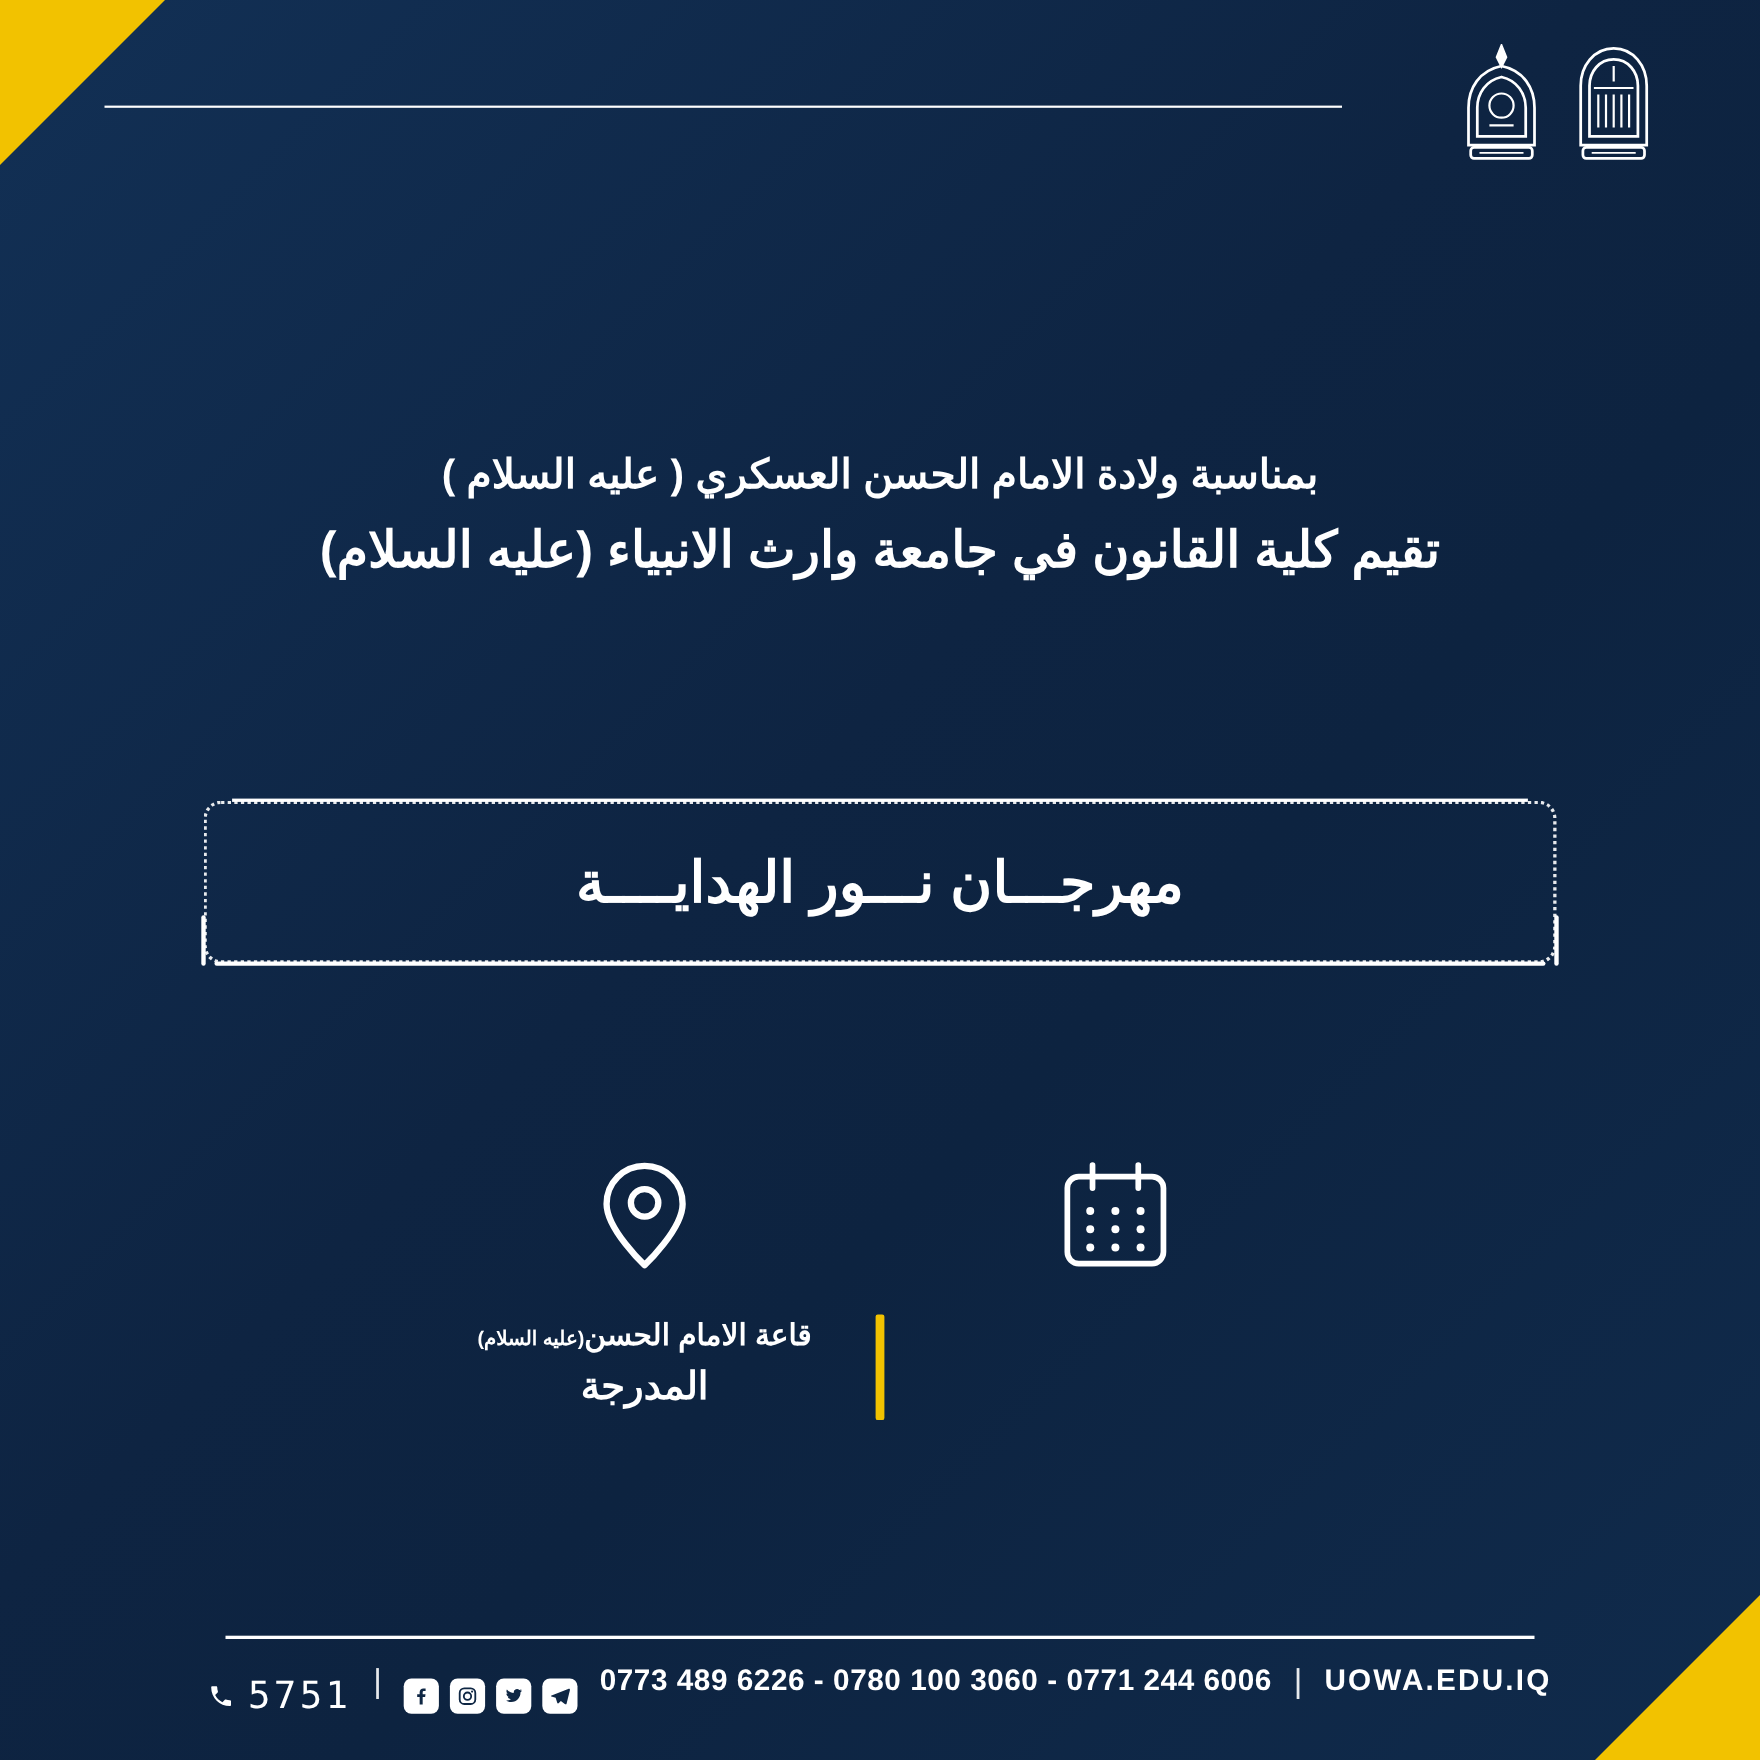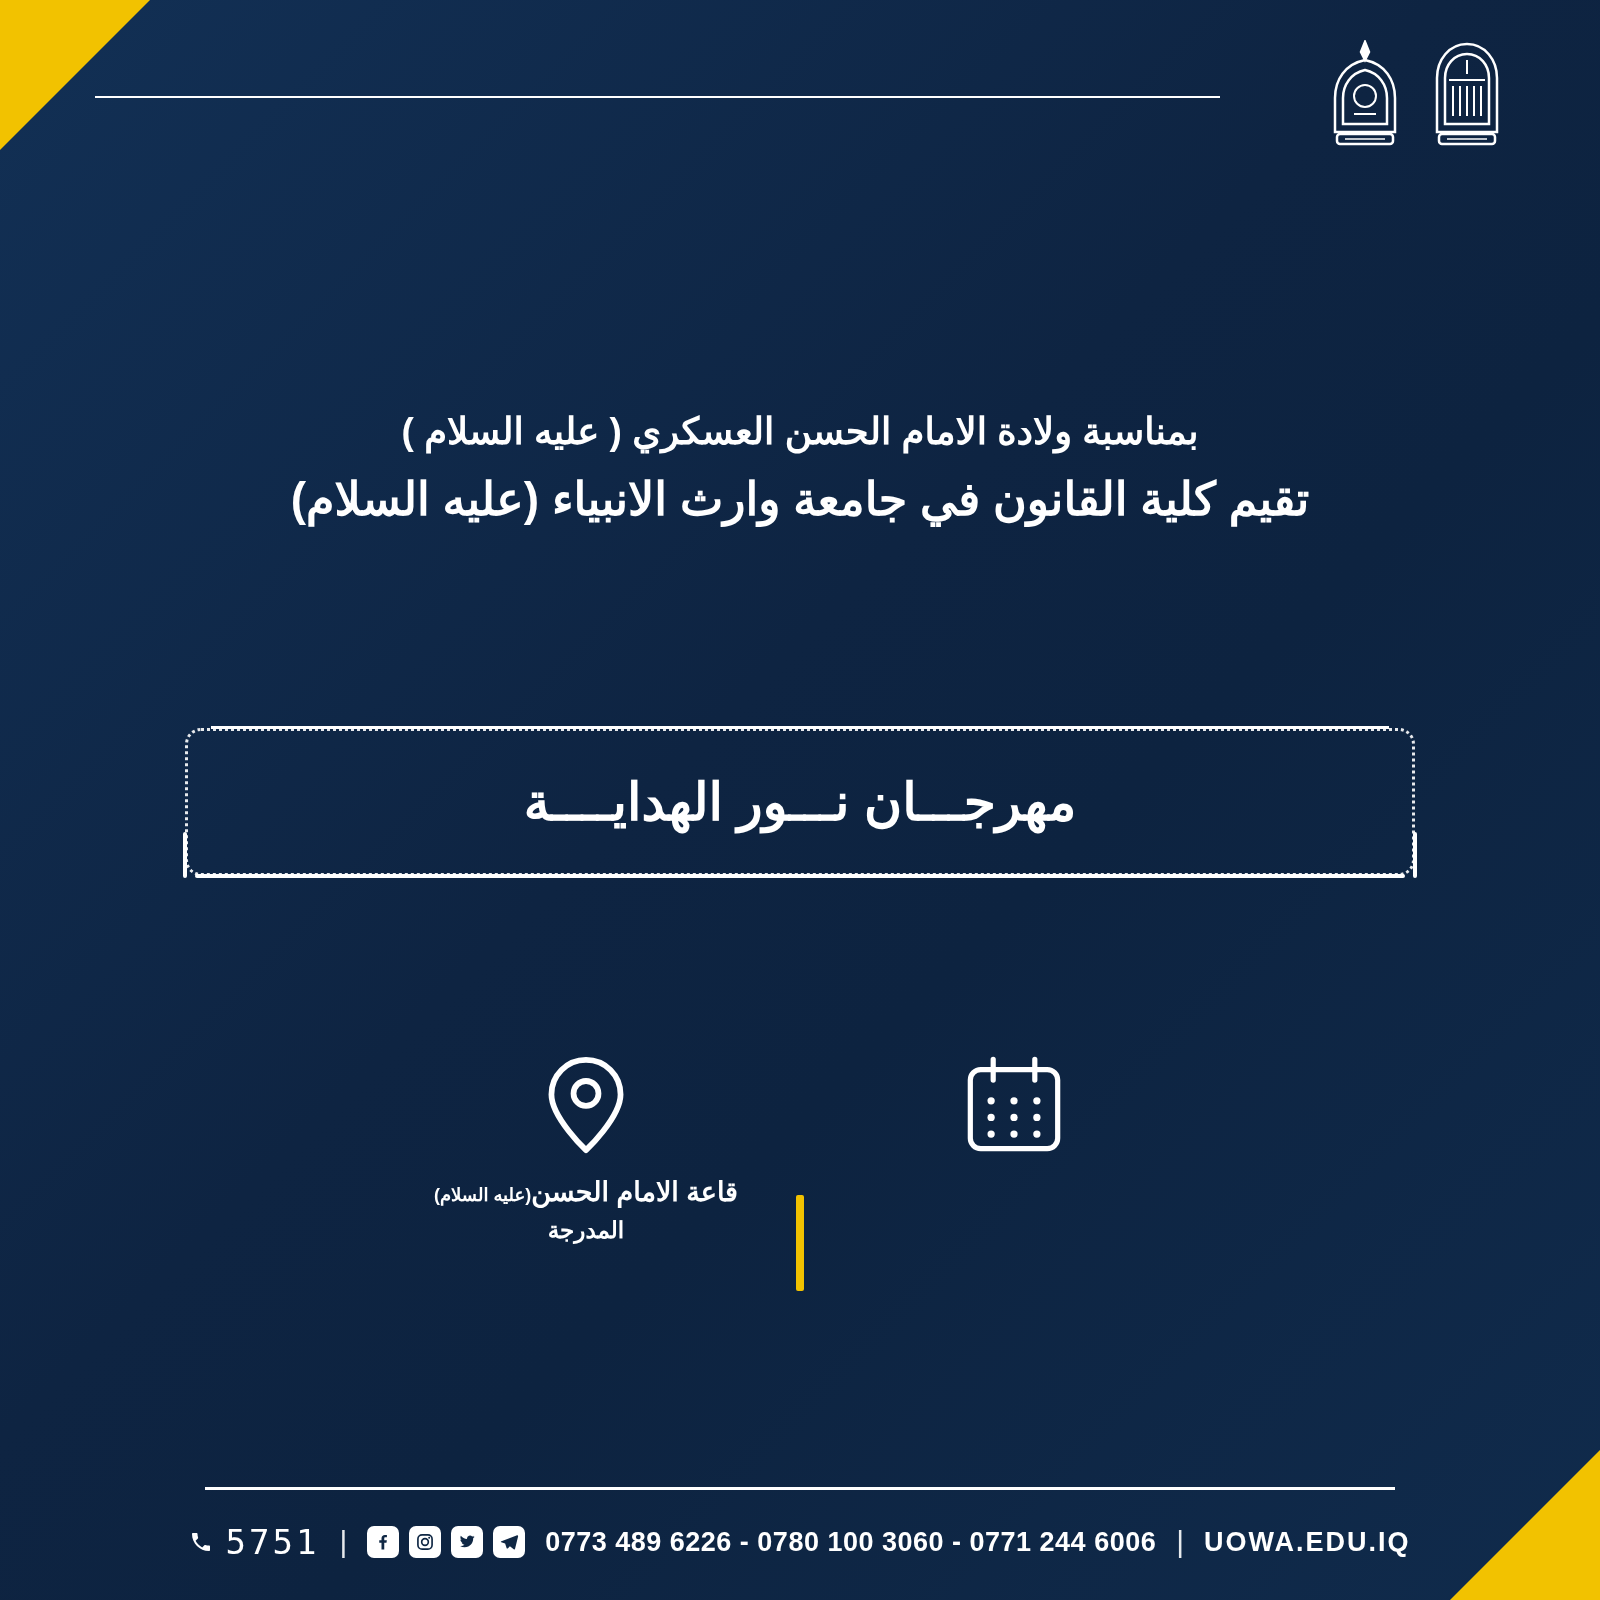--- a/index.html
+++ b/index.html
@@ -110,42 +110,42 @@
     height: 270px;
     display: flex; justify-content: center; align-items: flex-start;
   }
   .detail-col {
     width: 420px;
     display: flex; flex-direction: column; align-items: center;
     color: #ffffff;
   }
   .detail-icon { height: 110px; display: flex; align-items: center; justify-content: center; }
   .detail-text {
-    margin-top: 12px; text-align: center;
+    margin-top: 34px; text-align: center;
     font-size: 27px; font-weight: 700; line-height: 1.5;
     direction: rtl;
   }
-  .detail-sub { font-size: 23px; font-weight: 700; }
+  .detail-sub { font-size: 35px; font-weight: 700; }
   .small-paren { font-size: 18px; font-weight: 700; }
   .divider {
     width: 8px; height: 96px; background: #f2c200;
     border-radius: 2px; margin-top: 145px;
     flex: 0 0 auto;
   }
   .date-line2 { direction: rtl; unicode-bidi: bidi-override; }
 
   
   .footer-rule {
     position: absolute; left: 205px; right: 205px; top: 1487px;
     height: 3px; background: #ffffff;
   }
   .footer {
     position: absolute; left: 150px; right: 150px; top: 1512px;
     height: 60px;
-    display: flex; align-items: center; justify-content: center;
+    display: flex; justify-content: center;
     gap: 20px;
     color: #ffffff; direction: ltr;
   }
   .f-item { display: flex; align-items: center; gap: 12px; }
   .phone-num {
     font-size: 34px; letter-spacing: 3px; font-family: "DejaVu Sans Mono", monospace;
   }
   .sep { color: #ffffff; font-size: 30px; opacity: 0.9; }
   .social { display: flex; gap: 10px; align-items: center; }
   .soc-badge {

